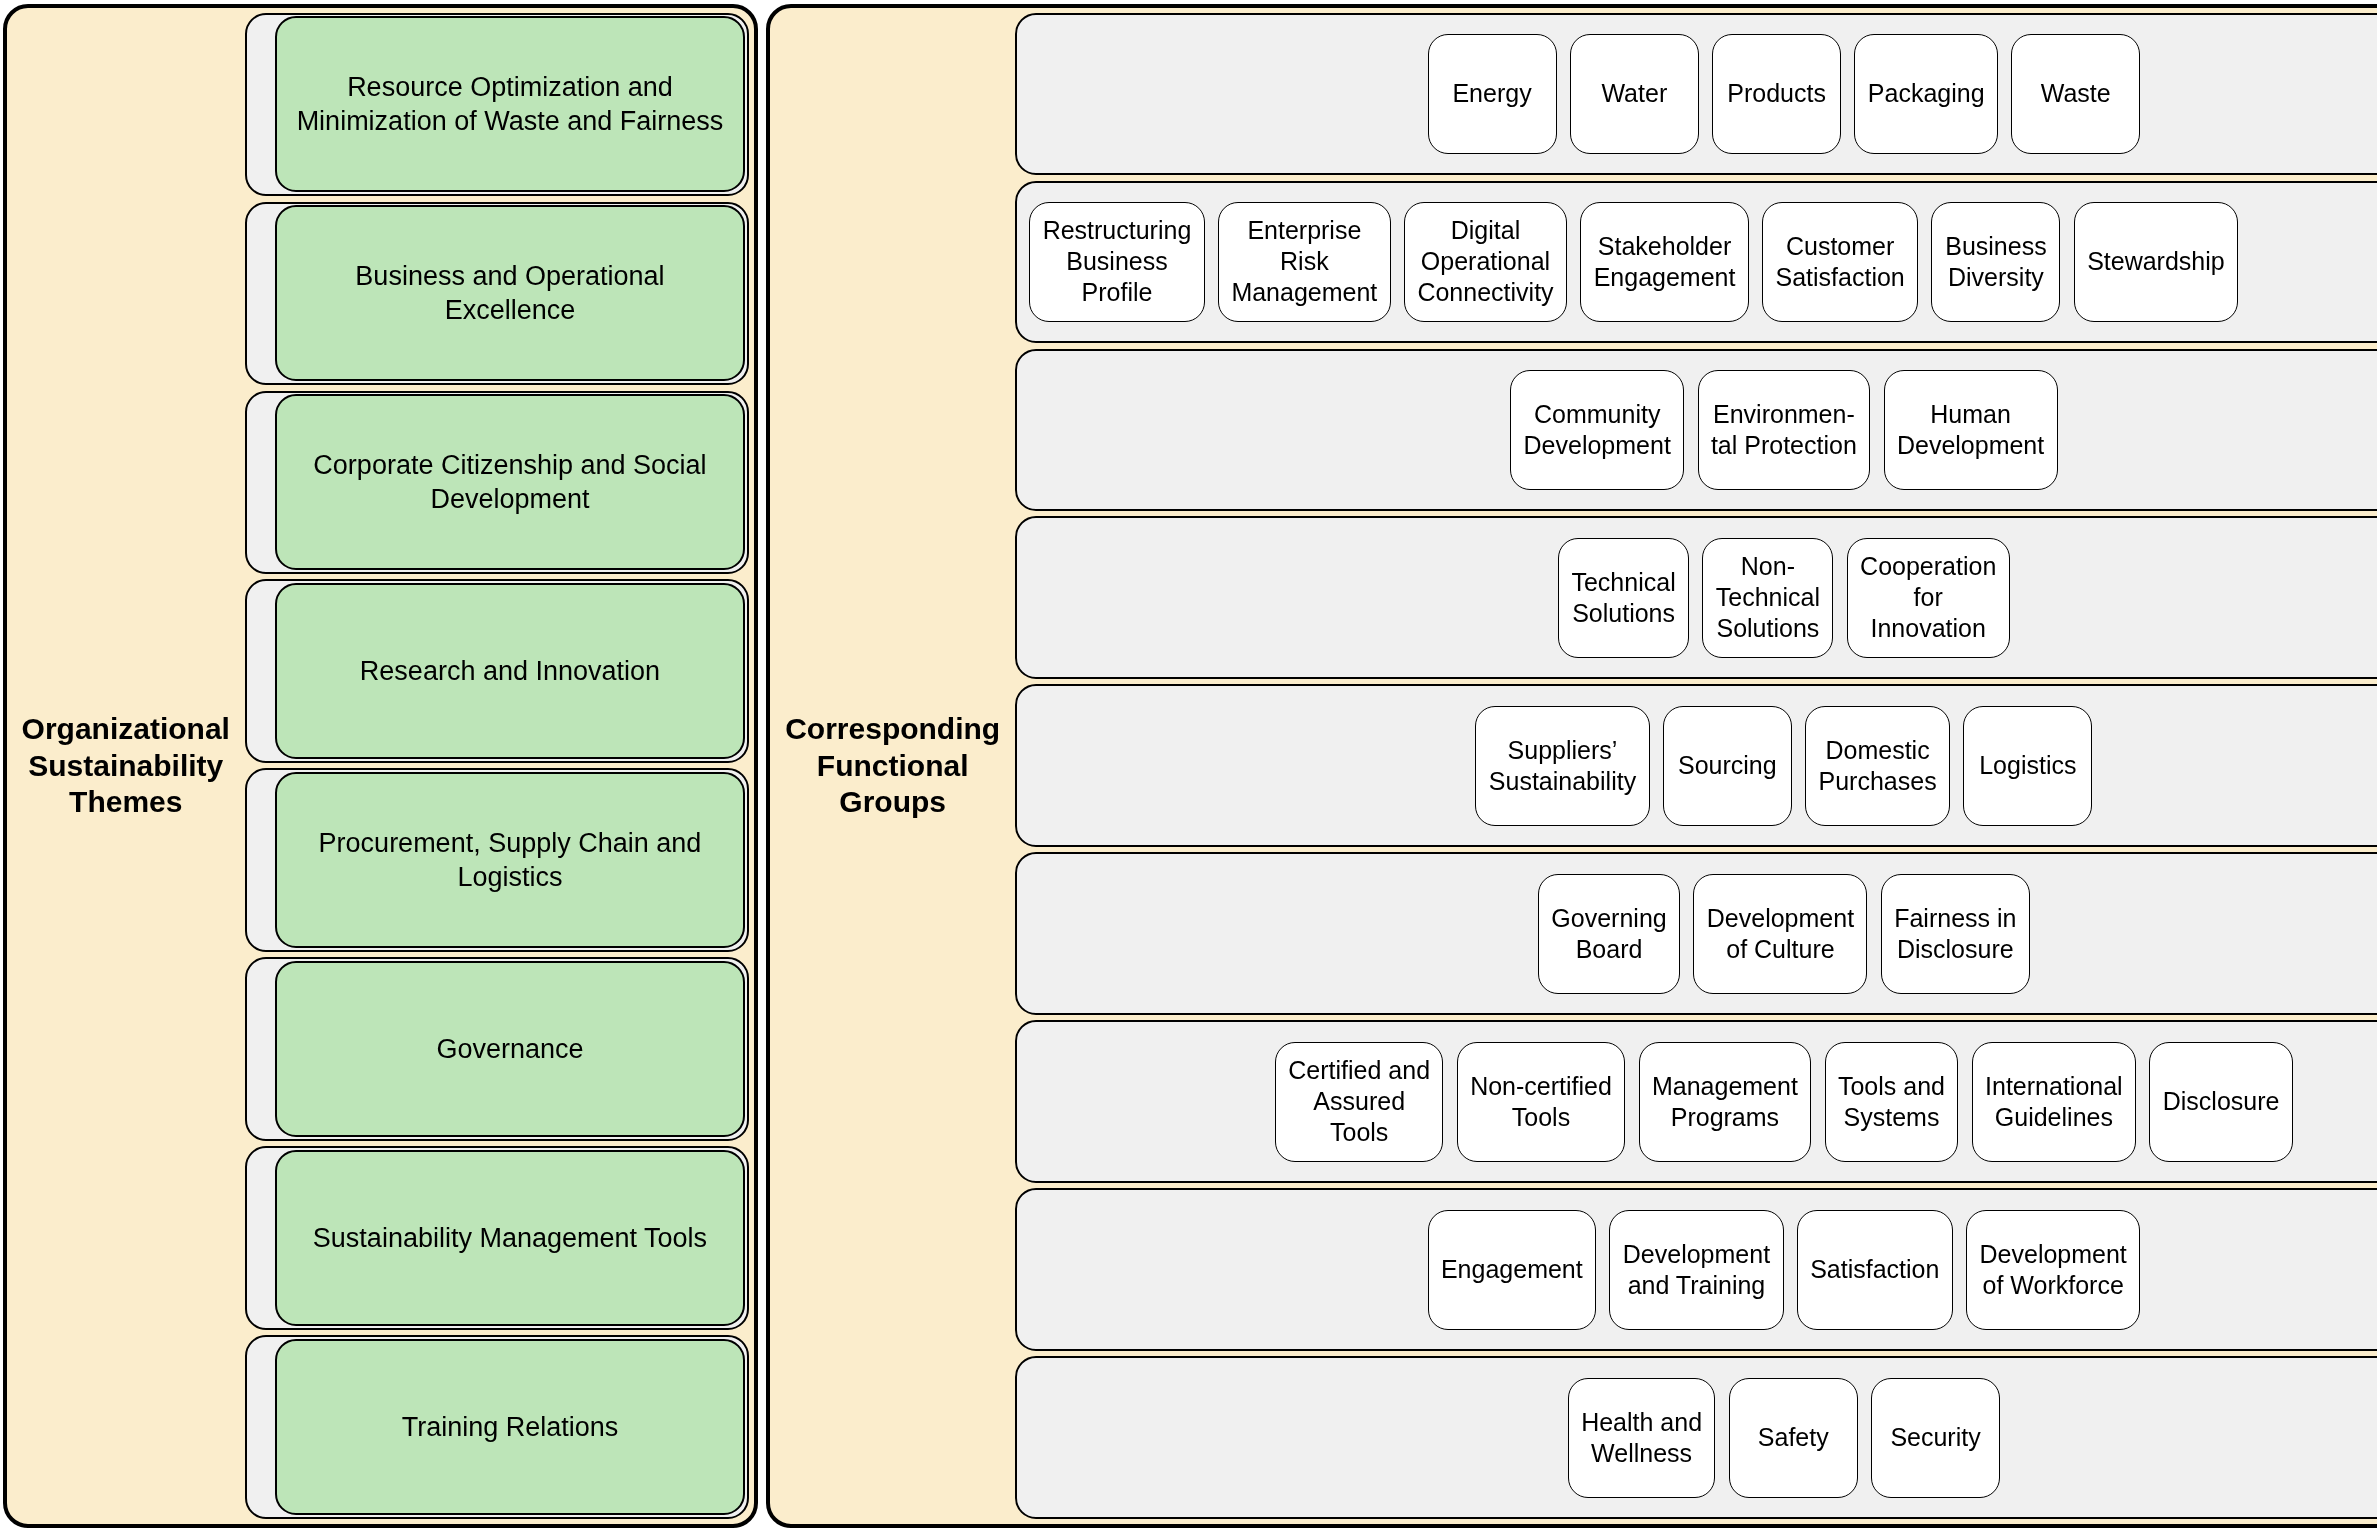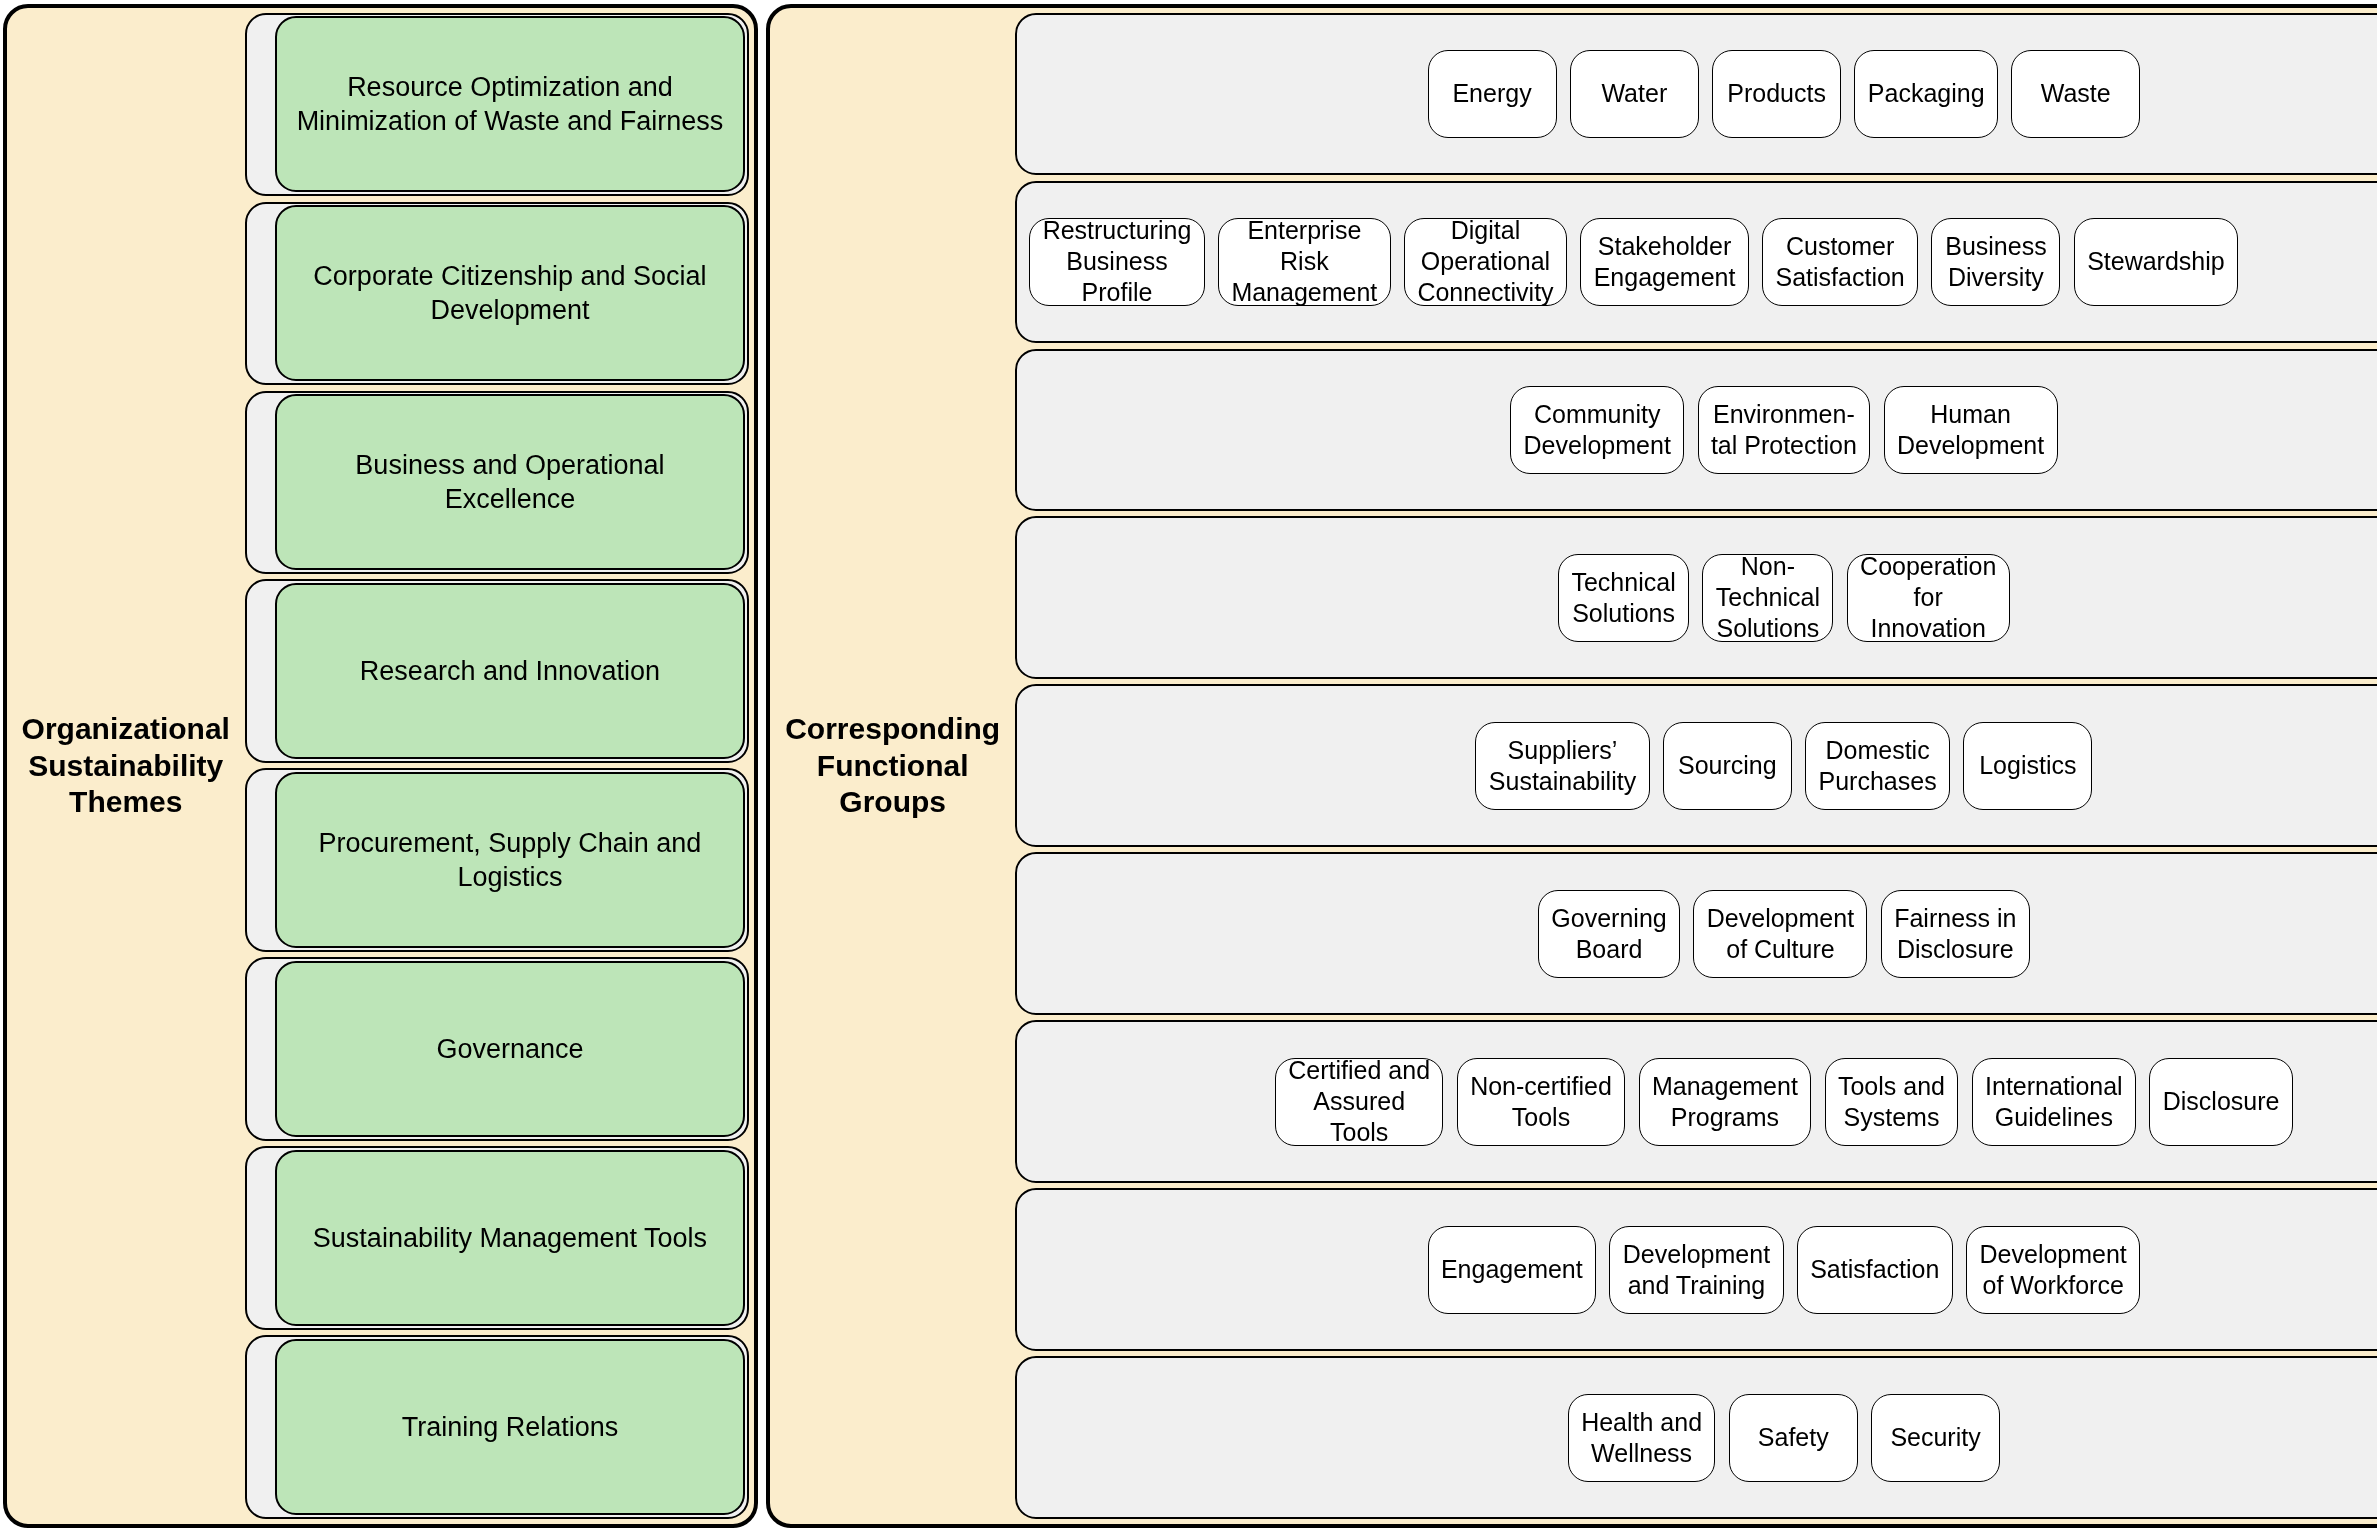--- a/index.html
+++ b/index.html
@@ -97,21 +97,21 @@
   .row-right {
     justify-content: center;
     padding: 0 12.4px;
     gap: 13.3px;
   }
   .group-box {
     background: #ffffff;
     border: 1.9px solid #000000;
     border-radius: 20px;
     box-sizing: border-box;
-    height: 88px;
+    height: 120px;
     min-width: 129px;
     padding: 3.8px 12.4px;
     display: flex;
     align-items: center;
     justify-content: center;
     text-align: center;
     font-size: 25px;
     line-height: 1.24;
     color: #000000;
     white-space: pre-line;
@@ -125,24 +125,24 @@
 
 <div id="diagram">
 
   <div class="panel panel-left">
     <div class="panel-head">Organizational Sustainability Themes</div>
     <div class="rows-wrap" id="themes-rows">
         <div class="row row-left">
           <div class="theme-box">Resource Optimization and Minimization of Waste and Fairness</div>
         </div>
         <div class="row row-left">
+          <div class="theme-box">Business and Operational Excellence</div>
+        </div>
+        <div class="row row-left">
           <div class="theme-box">Corporate Citizenship and Social Development</div>
-        </div>
-        <div class="row row-left">
-          <div class="theme-box">Business and Operational Excellence</div>
         </div>
         <div class="row row-left">
           <div class="theme-box">Research and Innovation</div>
         </div>
         <div class="row row-left">
           <div class="theme-box">Procurement, Supply Chain and Logistics</div>
         </div>
         <div class="row row-left">
           <div class="theme-box">Governance</div>
         </div>

